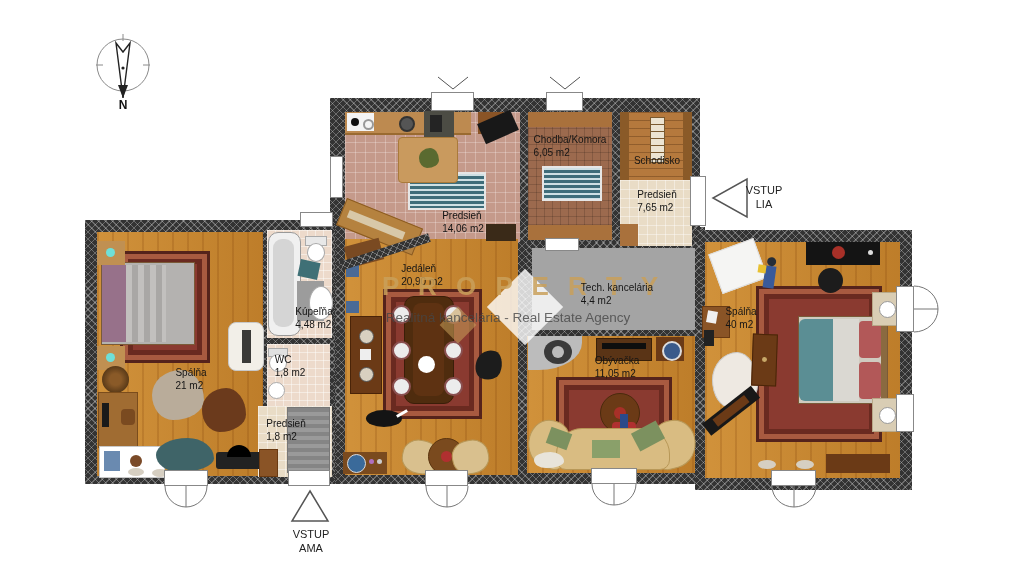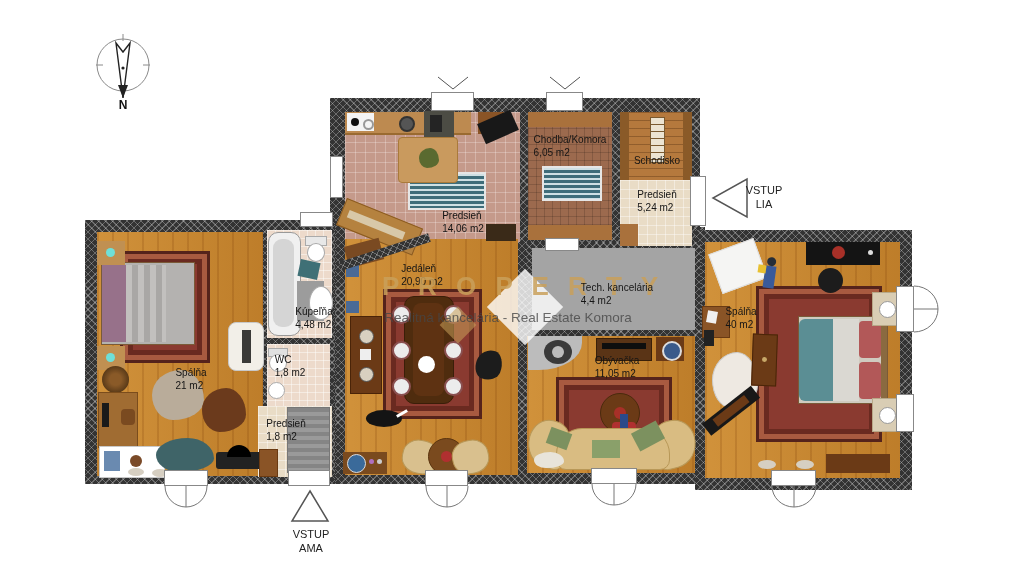--- a/index.html
+++ b/index.html
@@ -339,21 +339,21 @@
   <div class="rlabel" style="left:570px;top:146px">
     <div>Chodba/Komora</div>
     <div>6,05 m2</div>
   </div>
   <div class="rlabel" style="left:657px;top:160px">
     <div>Schodisko</div>
     <div></div>
   </div>
   <div class="rlabel" style="left:657px;top:201px">
     <div>Predsieň</div>
-    <div>5,24 m2</div>
+    <div>7,65 m2</div>
   </div>
   <div class="rlabel" style="left:422px;top:275px">
     <div>Jedáleň</div>
     <div>20,90 m2</div>
   </div>
   <div class="rlabel top" style="left:617px;top:294px">
     <div>Tech. kancelária</div>
     <div>4,4 m2</div>
   </div>
   <div class="rlabel" style="left:617px;top:367px">
@@ -361,15 +361,15 @@
     <div>11,05 m2</div>
   </div>
   <div class="rlabel" style="left:741px;top:318px">
     <div>Spálňa</div>
     <div>40 m2</div>
   </div>
 
   <div class="a" style="left:498px;top:280px;width:54px;height:54px;background:rgba(255,255,255,.8);transform:rotate(45deg);z-index:39"></div>
   <div class="a" style="left:445px;top:312px;width:26px;height:26px;background:rgba(201,160,90,.55);transform:rotate(45deg);z-index:39"></div>
   <div class="wmtxt" style="left:523px;top:271px;font-size:26px;font-weight:bold;letter-spacing:6px;color:rgba(201,160,90,.85)">P R O P E R T Y</div>
-  <div class="wmtxt" style="left:508px;top:310px;font-size:13.5px;color:rgba(70,70,70,.8)">Realitná kancelária - Real Estate Komora</div>
+  <div class="wmtxt" style="left:508px;top:310px;font-size:13.5px;color:rgba(70,70,70,.8)">Realitná kancelária - Real Estate Agency</div>
 
 </div>
 
 </body></html>

